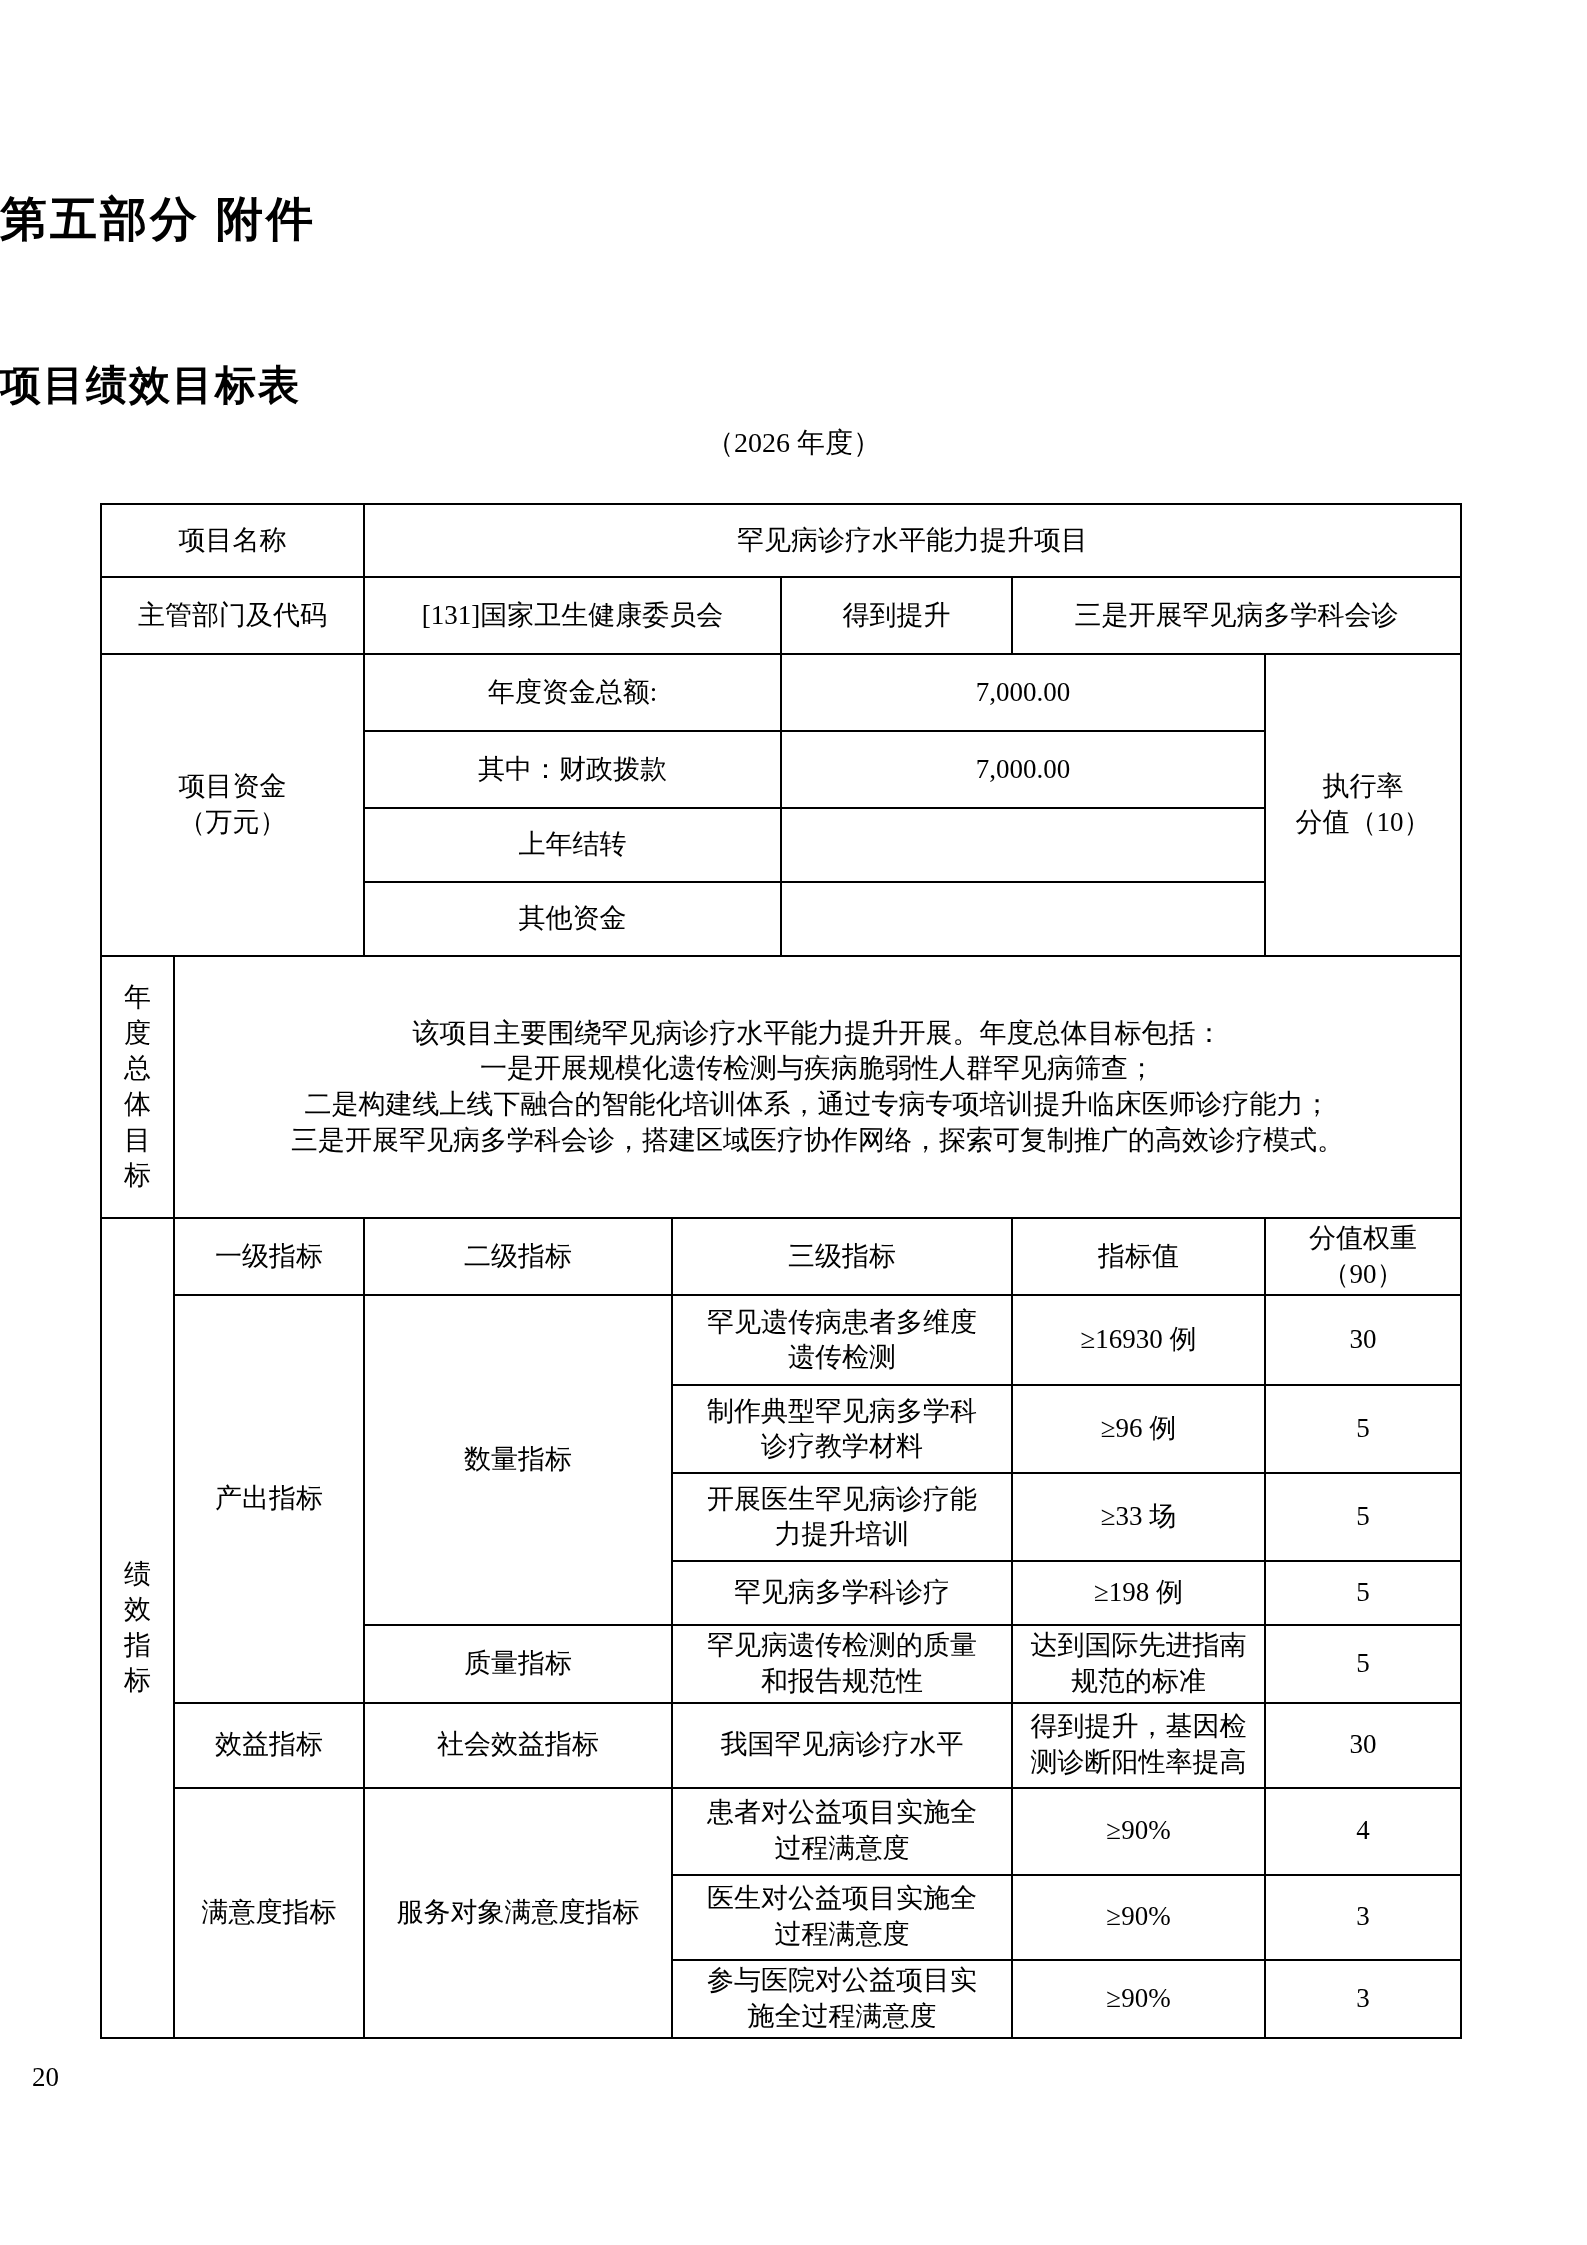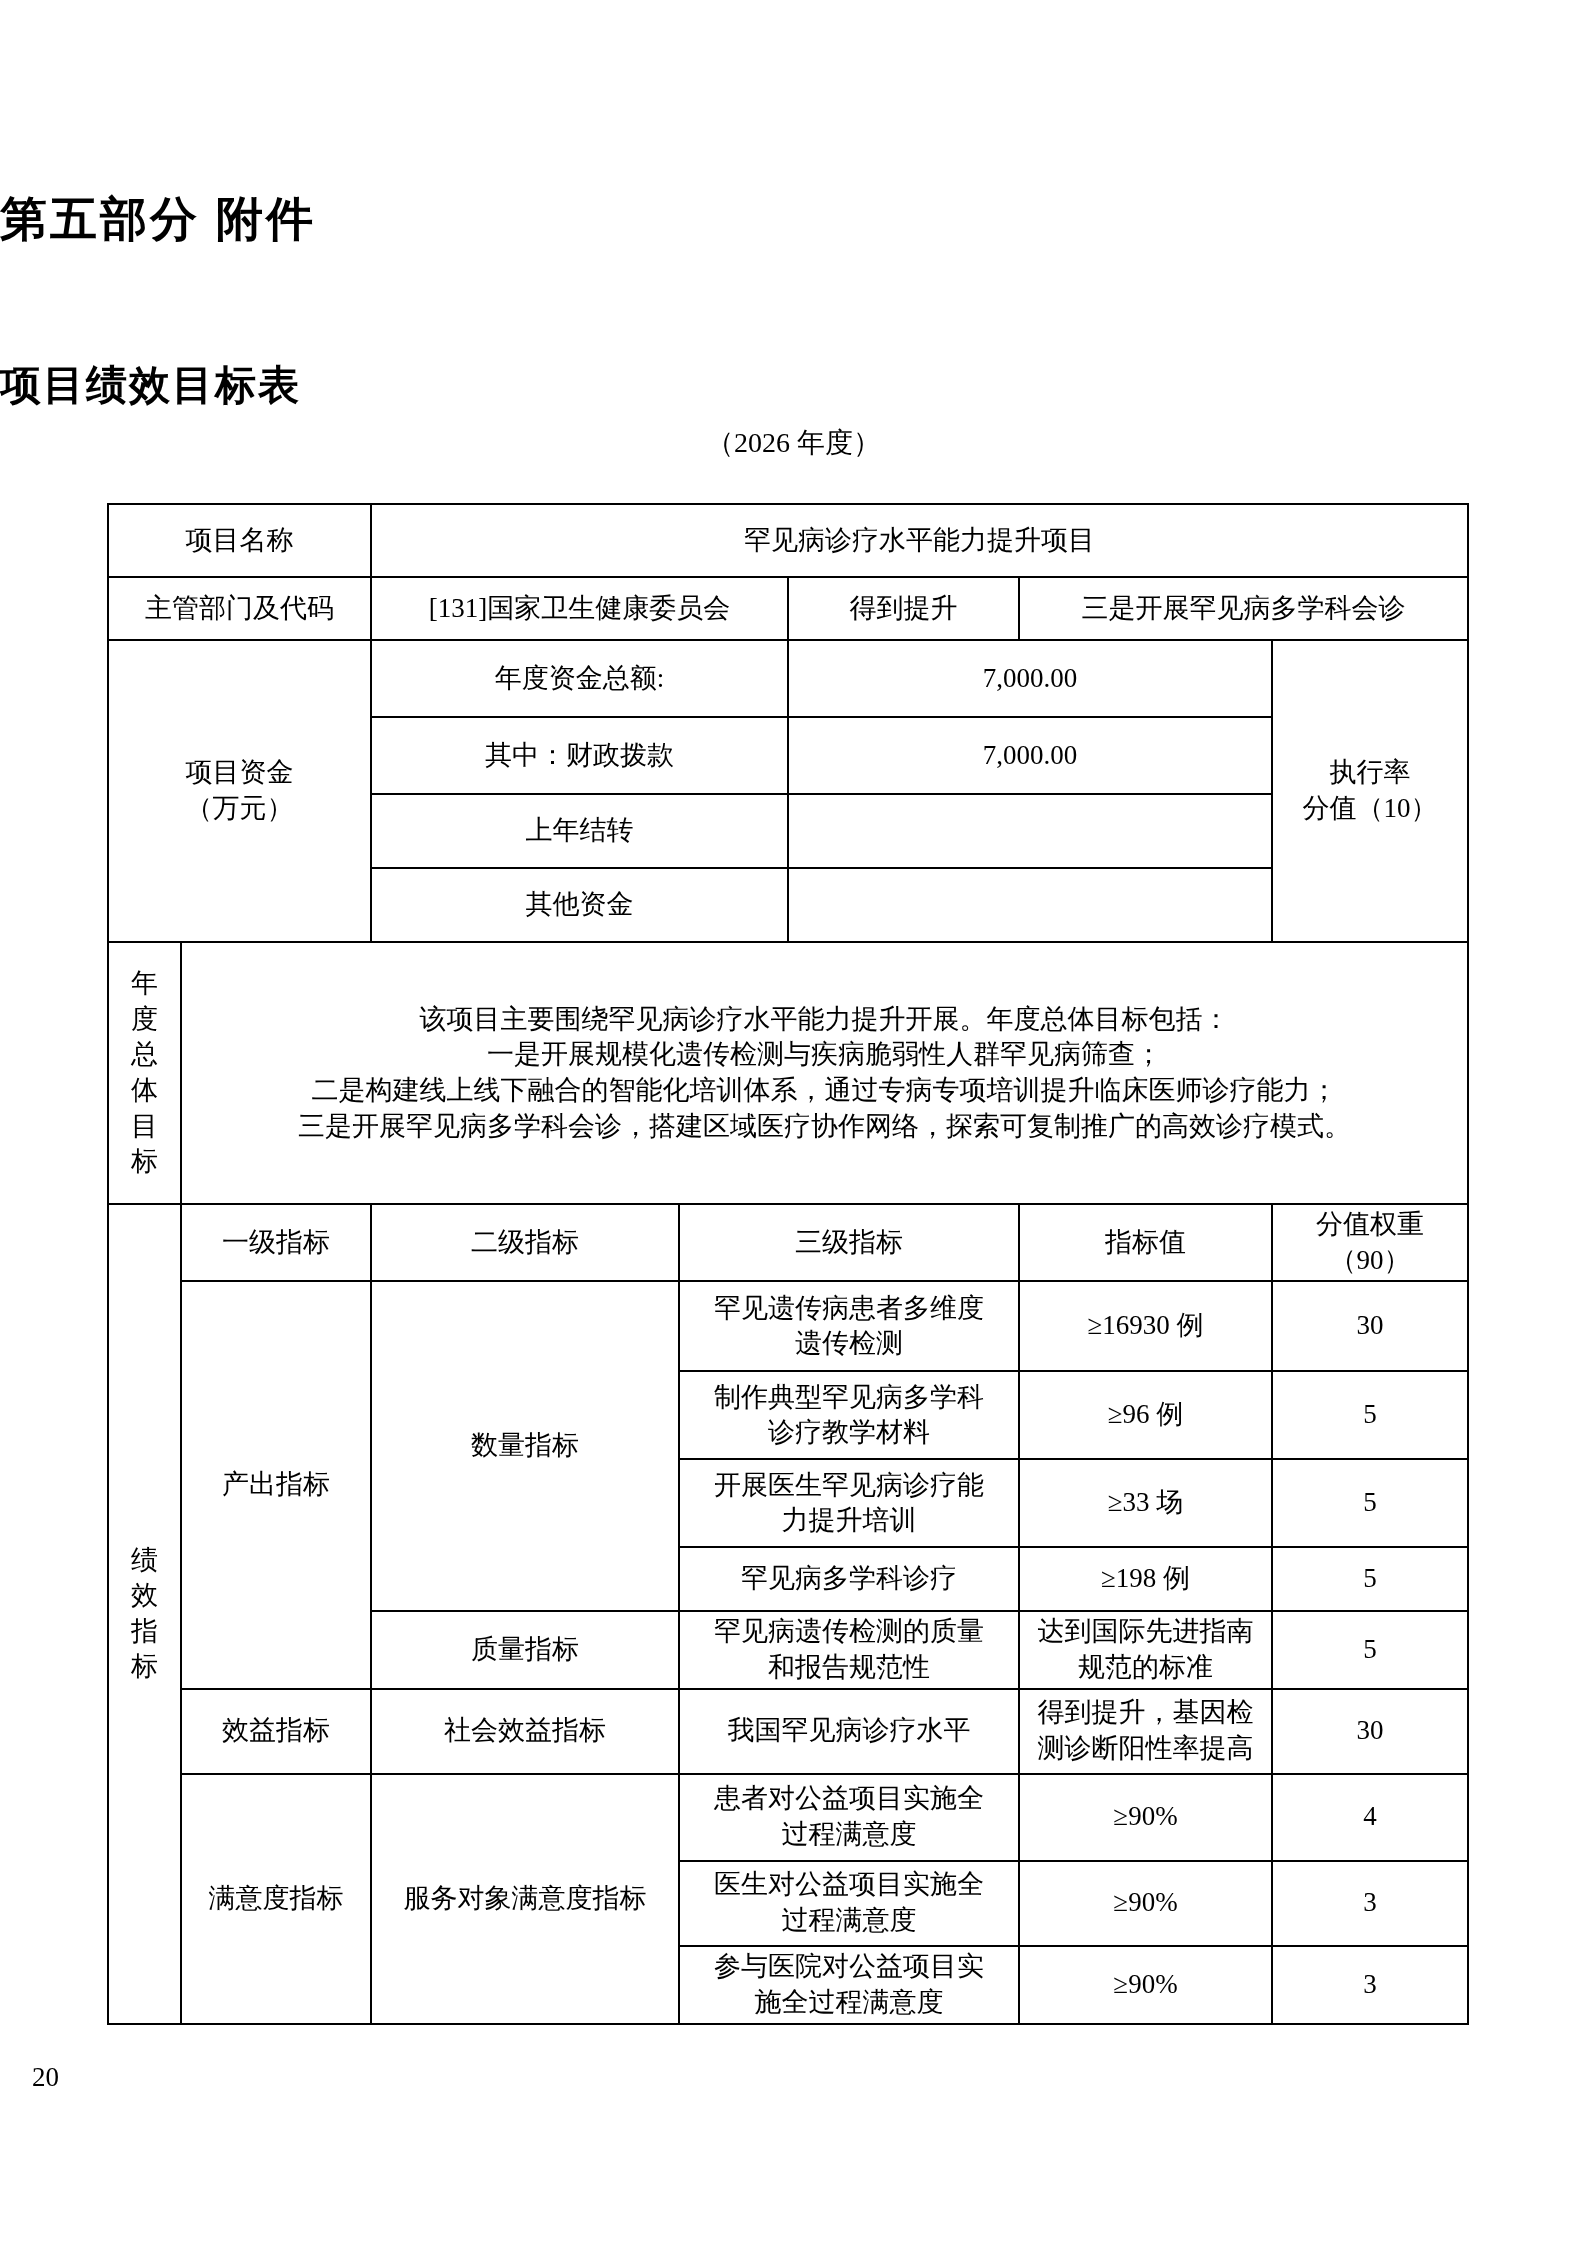--- a/index.html
+++ b/index.html
@@ -32,21 +32,21 @@
     letter-spacing: 2px;
   }
   .year-line {
     position: absolute;
     top: 424px; left: 0; width: 100%;
     text-align: center;
     font-size: 28px;
   }
   table.main {
     position: absolute;
-    top: 503px; left: 107px;
+    top: 503px; left: 100px;
     width: 1360px;
     border-collapse: collapse;
     table-layout: fixed;
   }
   table.main td {
     border: 2px solid #000000;
     text-align: center;
     vertical-align: middle;
     font-size: 27px;
     line-height: 1.32;
@@ -89,21 +89,21 @@
       <col style="width:253px">
       <col style="width:196px">
     </colgroup>
 
     <tbody>
         <tr style="height:73px">
       <td colspan="2">项目名称</td>
       <td colspan="5">罕见病诊疗水平能力提升项目</td>
     </tr>
 
-    <tr style="height:63px">
+    <tr style="height:77px">
       <td colspan="2">主管部门及代码</td>
       <td colspan="2">[131]国家卫生健康委员会</td>
       <td>得到提升</td>
       <td colspan="2">三是开展罕见病多学科会诊</td>
     </tr>
 
     <tr style="height:77px">
       <td colspan="2" rowspan="4" class="gap-lines">项目资金
 （万元）</td>
       <td colspan="2" class="fund-first">年度资金总额:</td>

